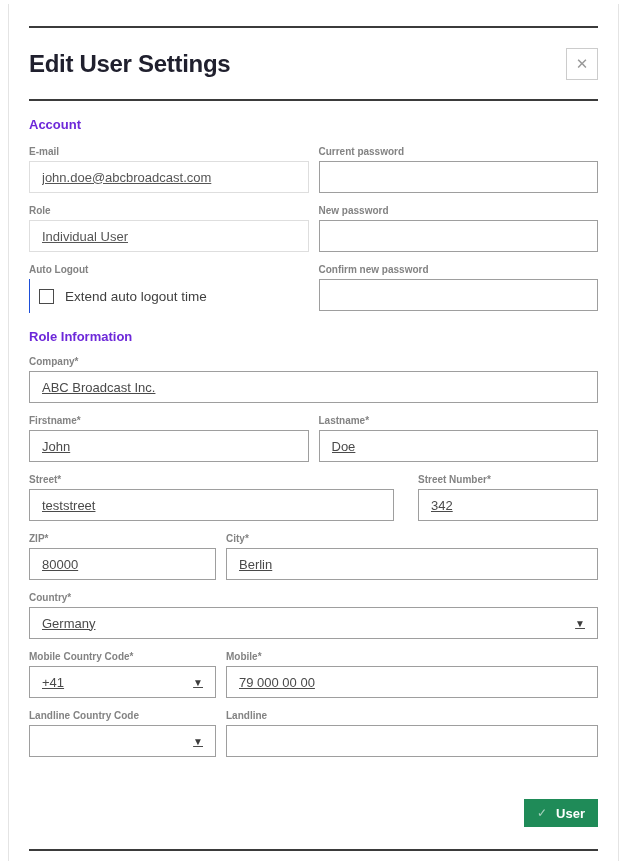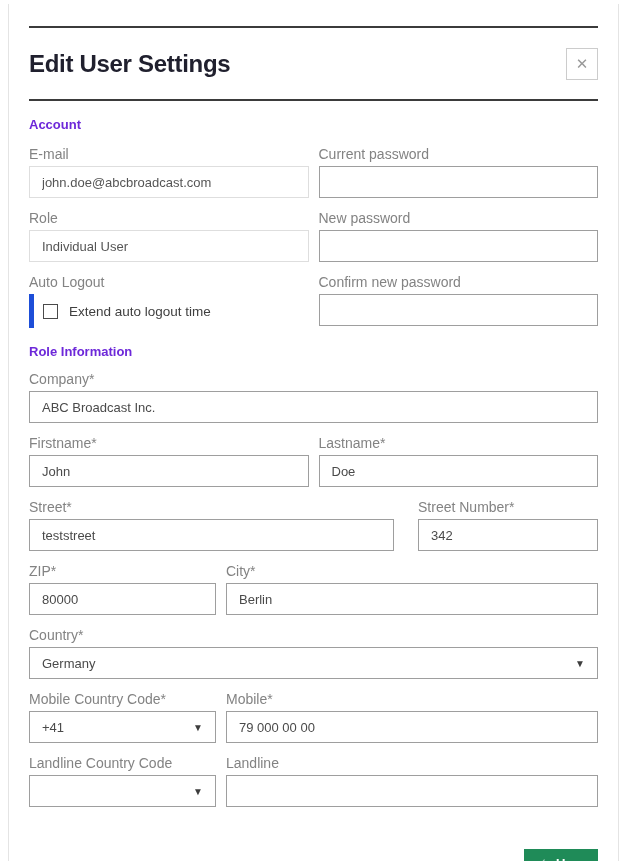--- a/index.html
+++ b/index.html
@@ -43,40 +43,41 @@
   }
 
   .row { display: grid; column-gap: 10px; margin-top: 12px; }
   .row.first { margin-top: 14px; }
   .cols-half   { grid-template-columns: 1fr 1fr; }
   .cols-full   { grid-template-columns: 1fr; }
   .cols-street { grid-template-columns: 1fr 180px; column-gap: 24px; }
   .cols-zip    { grid-template-columns: 187px 1fr; }
 
   .field-label {
-    display: block; font-size: 14px; color: #838383; margin-bottom: 4px;
+    display: block; font-size: 10px; color: #838383; margin-bottom: 4px; font-weight: bold;
   }
   .field {
     width: 100%; height: 28px;
     border: 1px solid #9e9e9e; background: #ffffff;
     padding: 15px 12px; font-size: 13px; color: #4a4a4a;
     font-family: inherit;
+    text-decoration: underline;
   }
   .account-section .field { height: 30px; }
   .field.disabled { border-color: #dedede; color: #555555; }
 
   .select {
     display: flex; align-items: center; justify-content: space-between;
     cursor: pointer;
   }
   .select-value { font-size: 13px; color: #4a4a4a; }
   .caret { font-size: 10px; color: #3d3d3d; }
 
   .checkbox-row {
-    height: 34px; border-left: 5px solid #1d4ed8;
+    height: 34px; border-left: 1px solid #1d4ed8;
     display: flex; align-items: center; gap: 11px; padding-left: 9px;
   }
   .checkbox {
     width: 15px; height: 15px; border: 1px solid #4a4a4a;
     background: #ffffff; display: inline-block; cursor: pointer; flex: 0 0 auto;
   }
   .checkbox-label { font-size: 13.5px; color: #3f3f3f; cursor: pointer; }
 
   .footer { display: flex; justify-content: flex-end; margin-top: 42px; }
   .save-btn {

